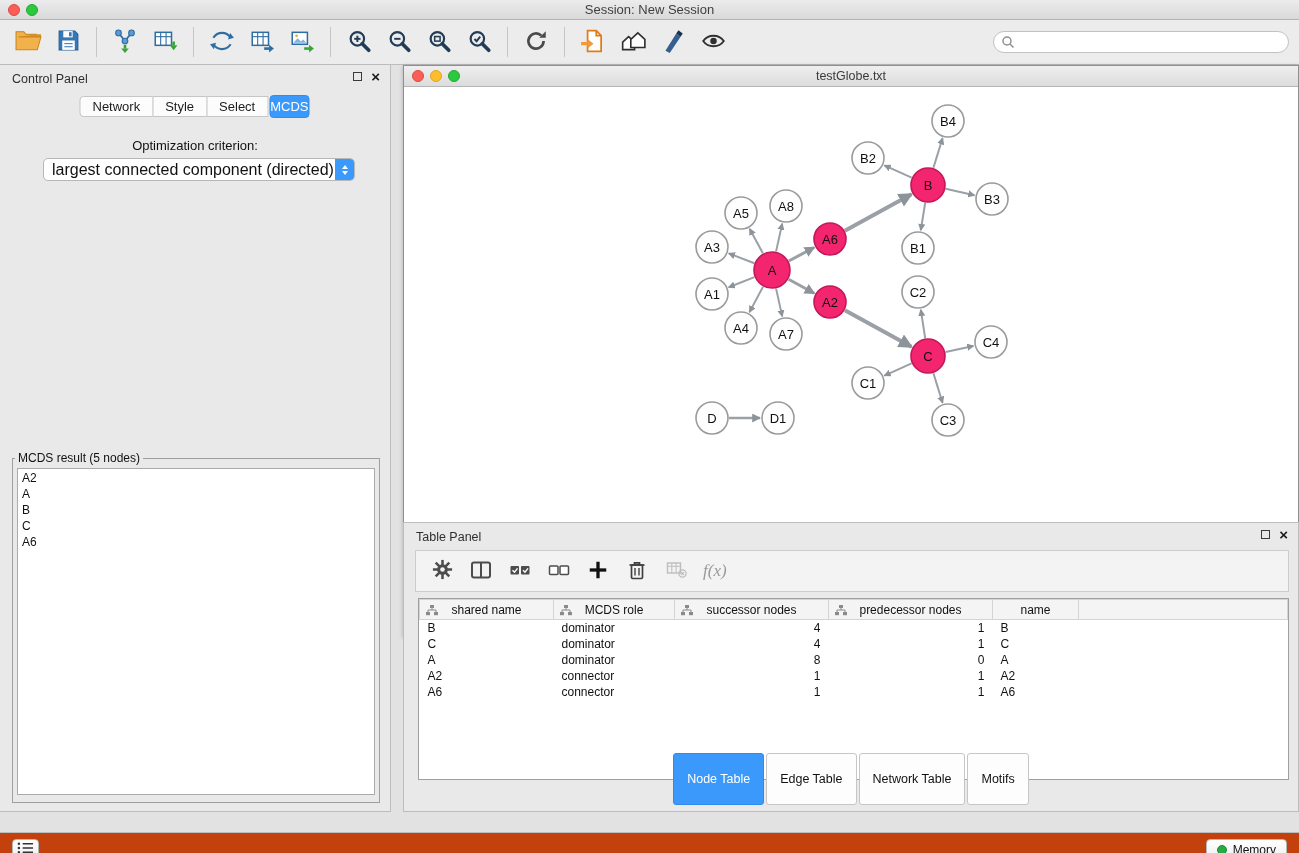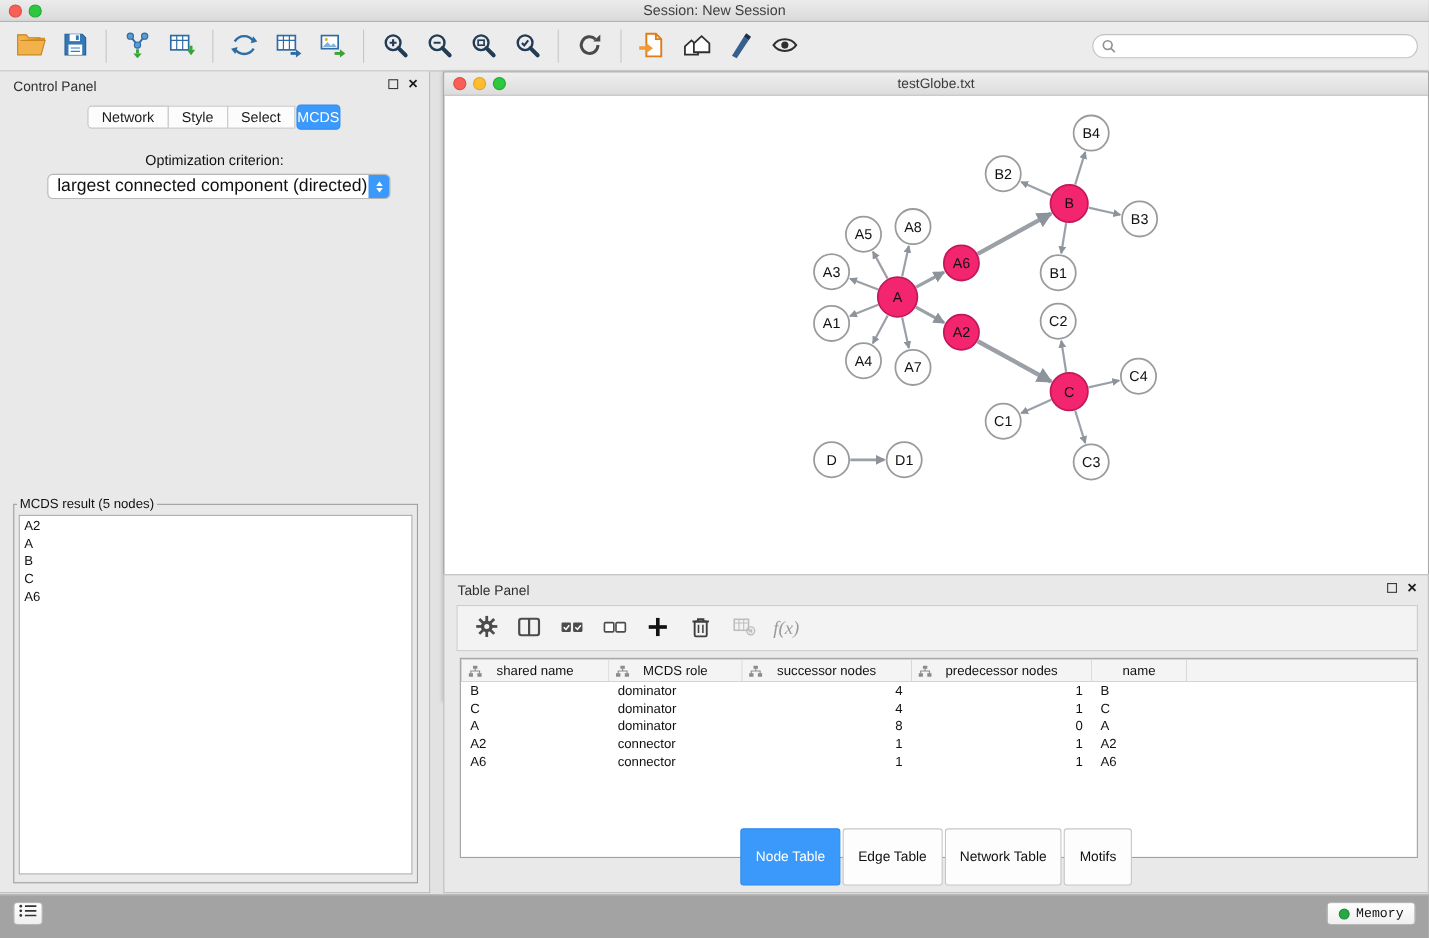--- a/index.html
+++ b/index.html
@@ -58,21 +58,21 @@
   .mcds-list { position:absolute; left:4px; right:4px; top:3px; bottom:7px; background:#fff;
     border:1px solid #ababab; overflow:auto; padding:1px 4px; }
   .mcds-item { font-size:12px; line-height:16px; color:#111; }
 
   
   .network-window { position:absolute; left:403px; top:65px; width:896px; height:572px;
     border:1px solid #8f8f8f; background:#fff; box-shadow:0 1px 4px rgba(0,0,0,.25); }
   .nw-titlebar { height:21px; background:linear-gradient(#efefef,#dcdcdc); border-bottom:1px solid #b5b5b5; position:relative; }
   .nw-lights { position:absolute; left:8px; top:4px; display:flex; gap:6px; }
   .nw-title { text-align:center; font-size:12.5px; color:#3b3b3b; line-height:20px; }
-  .nw-canvas { position:absolute; top:22px; left:0; right:0; bottom:0; background:#fff; overflow:hidden;margin-left:44px; }
+  .nw-canvas { position:absolute; top:22px; left:0; right:0; bottom:0; background:#fff; overflow:hidden; }
   #graph { display:block; }
   #graph text { font-family:"Liberation Sans", sans-serif; font-size:13px; fill:#111; pointer-events:none; }
   .resize-grip { position:absolute; right:1px; bottom:1px; width:10px; height:10px;
     background:repeating-linear-gradient(135deg,#bbb 0 1px,transparent 1px 3px); cursor:nwse-resize; }
 
   
   .table-panel { position:absolute; left:403px; top:522px; width:896px; height:290px;
     background:#e9e9e9; border:1px solid #bdbdbd; }
   .tp-toolbar { position:absolute; top:27px; left:11px; right:9px; height:42px; background:#f3f3f3;
     border:1px solid #cdcdcd; display:flex; align-items:center; padding:0 8px; }
@@ -87,21 +87,21 @@
   .node-table th .collabel { display:block; text-align:center; }
   .node-table th .sorticon { position:absolute; left:6px; top:5px; }
   .node-table td { height:16px; padding:0 8px; color:#111; white-space:nowrap; overflow:hidden; }
   td.r { text-align:right; } td.l { text-align:left; }
   .tp-tabs { position:absolute; bottom:6px; left:0; right:0; display:flex; justify-content:center; gap:2px; }
   .tp-tab { font-size:12.5px; padding:18px 13px; background:#fdfdfd; border:1px solid #c6c6c6;
     border-radius:3px; color:#111; cursor:pointer; }
   .tp-tab.selected { background:#3b99fc; border-color:#2f8bf0; color:#fff; }
 
   
-  .statusbar { position:absolute; left:0; right:0; bottom:0; height:40px; background:#a3a3a3; border-top:1px solid #bdbdbd;font-family:Liberation Mono, monospace; }
+  .statusbar { position:absolute; left:0; right:0; bottom:0; height:21px; background:#c2410c; border-top:1px solid #bdbdbd; }
   .sb-left-btn { position:absolute; left:12px; top:6px; width:27px; height:21px;
     background:linear-gradient(#fff,#efefef); border:1px solid #b6b6b6; border-radius:4px;
     display:flex; align-items:center; justify-content:center; cursor:pointer; }
   .memory-btn { position:absolute; right:12px; top:6px; height:21px; display:flex; align-items:center; gap:6px;
     background:linear-gradient(#fff,#efefef); border:1px solid #b6b6b6; border-radius:4px;
     padding:0 10px; font-size:12px; color:#111; cursor:pointer; }
   .mem-dot { width:10px; height:10px; border-radius:50%; background:#27a944; border:1px solid #1d8c36; }
 </style>
 </head>
 <body>

